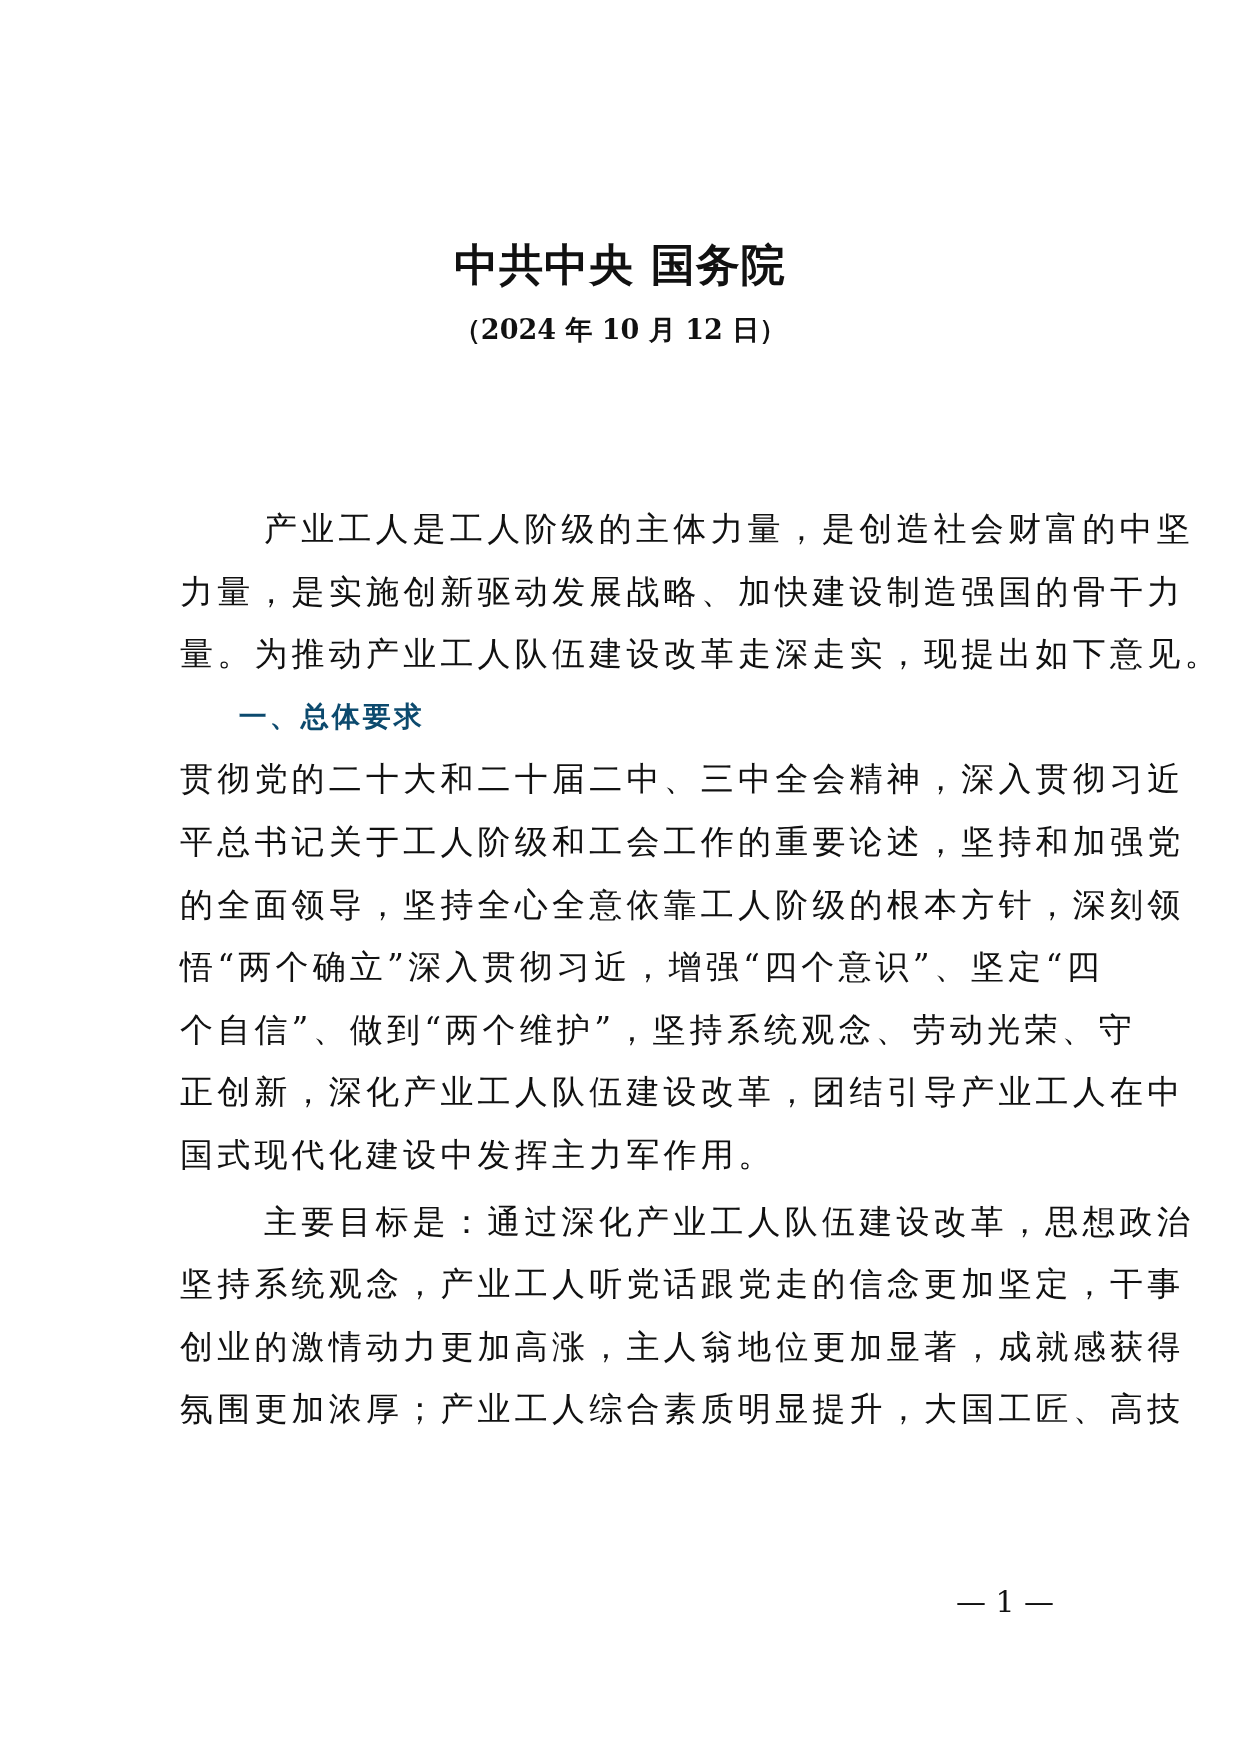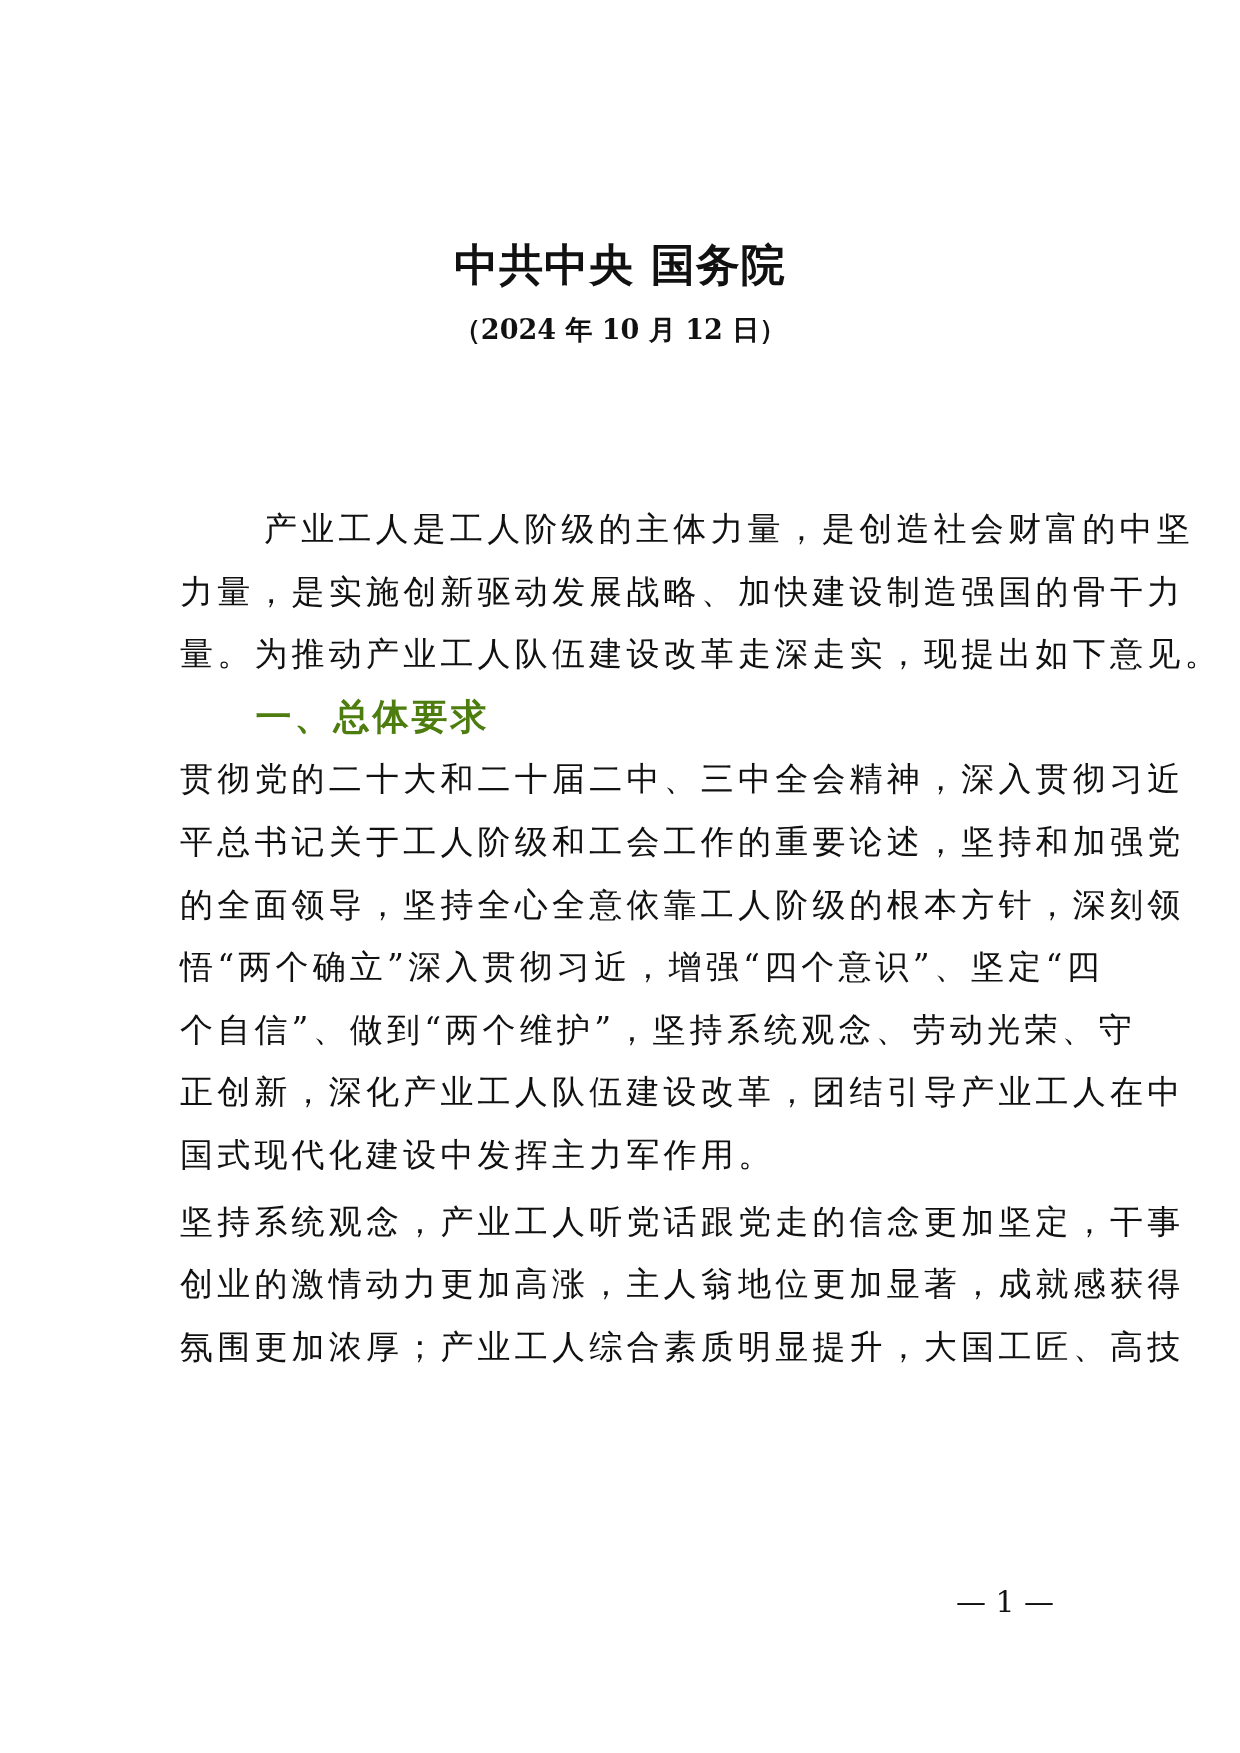--- a/index.html
+++ b/index.html
@@ -59,25 +59,25 @@
     line-height: 62.6px;
     text-align: justify;
     text-align-last: left;
     margin: 0;
     color: #111;
     letter-spacing: 4.2px;
   }
   .heading {
     font-family: "DejaVu Sans", "Liberation Sans", sans-serif;
     font-weight: bold;
-    font-size: 36px;
+    font-size: 28px;
     line-height: 62.6px;
     margin: 0;
     text-indent: 2.1em;
-    color: #4d7c0f;
+    color: #0c4a6e;
     letter-spacing: 3px;
   }
   .line {
     display: block;
     white-space: nowrap;
     height: 62.6px;
     text-align-last: justify;
     text-align: justify;
   }
   .line.last {
@@ -124,20 +124,21 @@
       <span class="line">的全面领导，坚持全心全意依靠工人阶级的根本方针，深刻领</span>
       <span class="line">悟“两个确立”深入贯彻习近，增强“四个意识”、坚定“四</span>
       <span class="line">个自信”、做到“两个维护”，坚持系统观念、劳动光荣、守</span>
       <span class="line">正创新，深化产业工人队伍建设改革，团结引导产业工人在中</span>
       <span class="line last">国式现代化建设中发挥主力军作用。</span>
     </div>
 
     <div class="para2-gap"></div>
 
     <div class="para">
+      <span class="line indent">主要目标是：通过深化产业工人队伍建设改革，思想政治</span>
       <span class="line">坚持系统观念，产业工人听党话跟党走的信念更加坚定，干事</span>
       <span class="line">创业的激情动力更加高涨，主人翁地位更加显著，成就感获得</span>
       <span class="line">氛围更加浓厚；产业工人综合素质明显提升，大国工匠、高技</span>
     </div>
 
   </div>
 
   <div class="page-number">— 1 —</div>
 
 </div>

